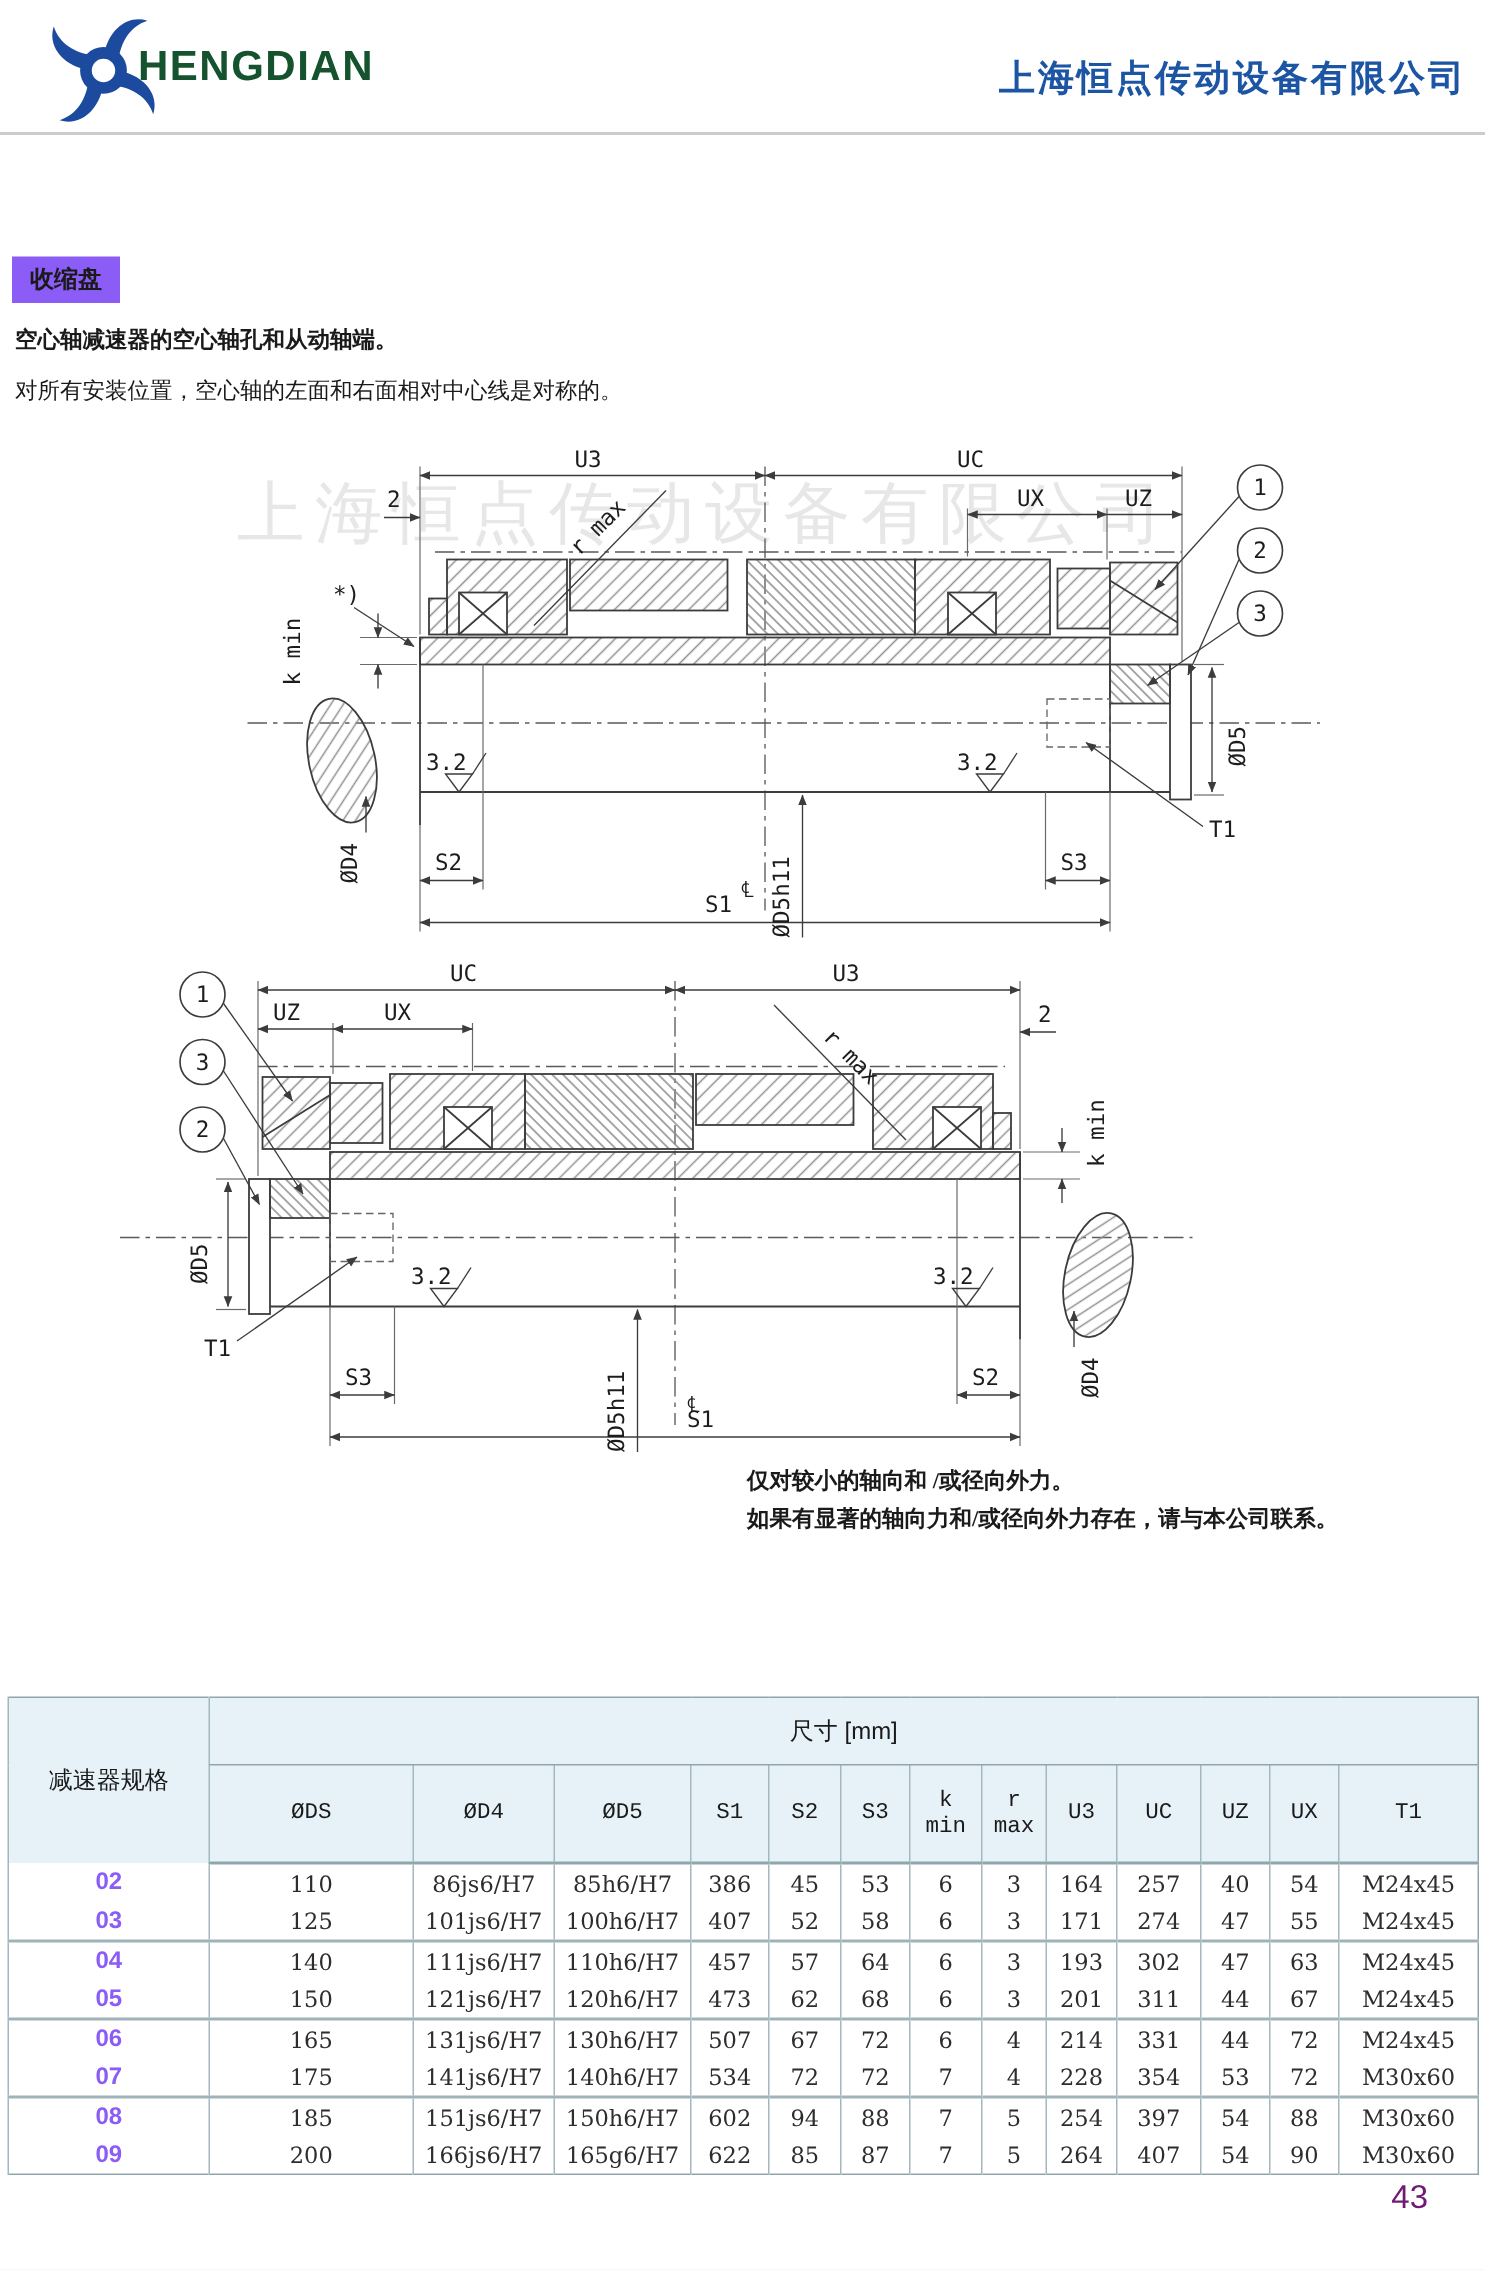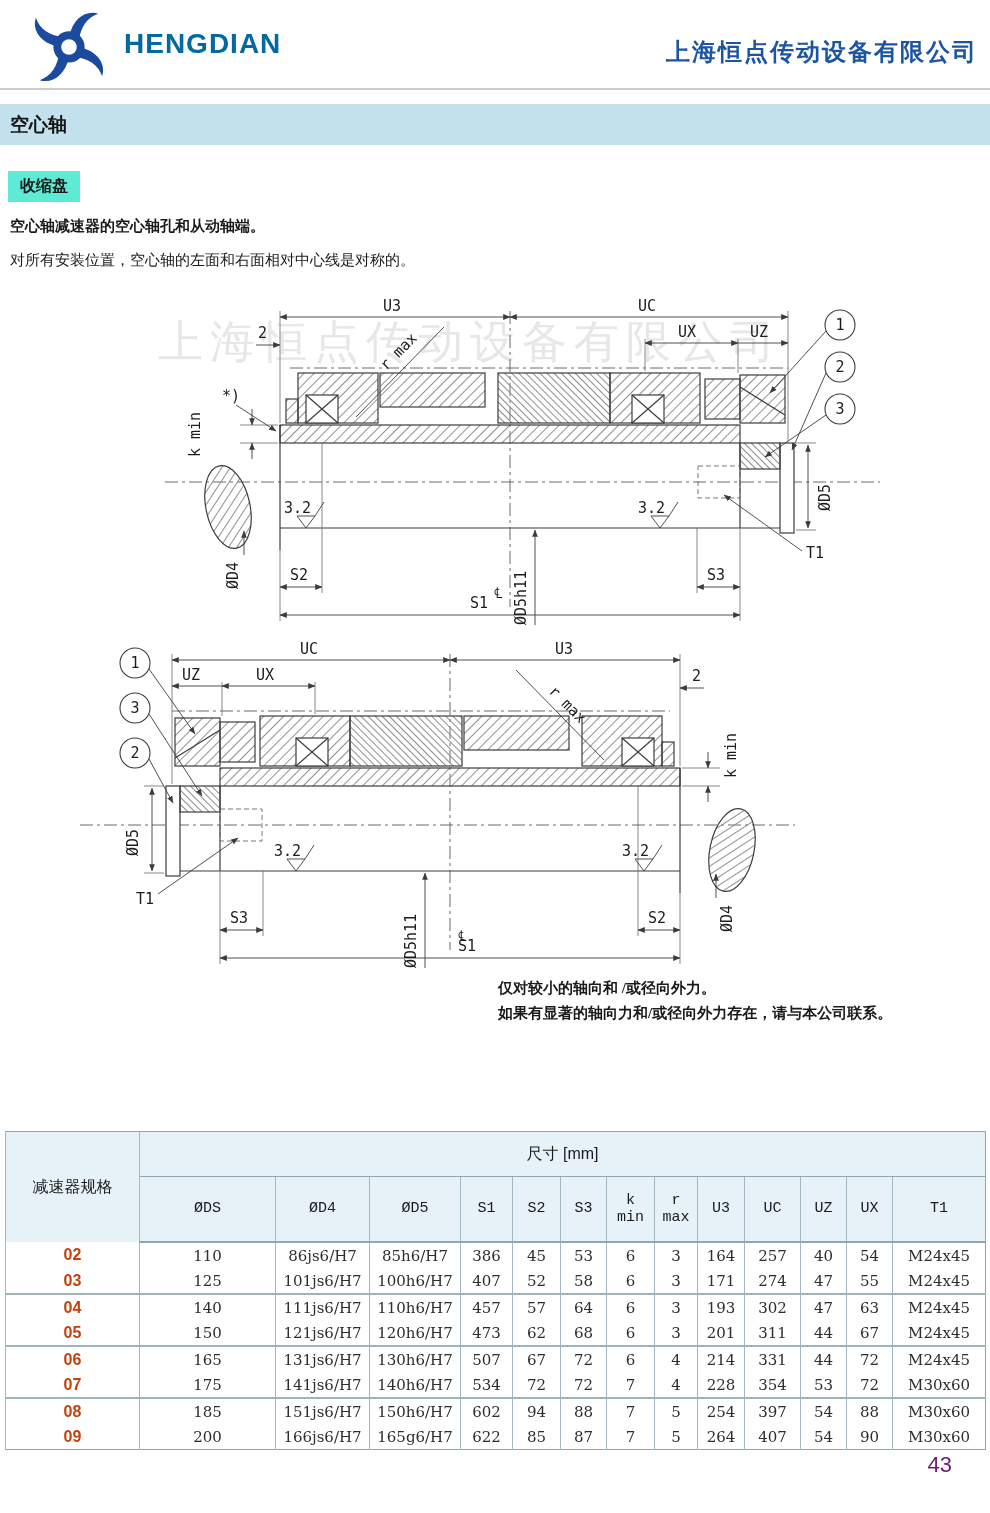--- a/index.html
+++ b/index.html
@@ -1,28 +1,28 @@
 <!DOCTYPE html>
 <html><head>
 <meta charset="utf-8">
 <style>
   html,body{margin:0;padding:0;background:#f2f2f2;}
   .page{position:relative;width:990px;height:1513px;background:#fff;overflow:hidden;
         font-family:"Liberation Sans",sans-serif;color:#1a1a1a;}
   
   .logo{position:absolute;left:30px;top:6px;width:78px;height:80px;}
-  .logo-text{position:absolute;left:124px;top:28px;font-size:28px;font-weight:600;
-             color:#0369a1;letter-spacing:1px;}
+  .logo-text{position:absolute;left:92px;top:28px;font-size:28px;font-weight:600;
+             color:#14532d;letter-spacing:1px;}
   .company{position:absolute;right:12px;top:36px;font-size:24px;font-weight:700;
            color:#1d55a5;font-family:"Liberation Serif",serif;letter-spacing:2px;}
   .divider{position:absolute;left:0;right:0;top:88px;border-top:2px solid #ccc;}
   .banner{position:absolute;left:0;top:104px;width:100%;height:41px;background:#c3e2ee;
           line-height:41px;padding-left:10px;box-sizing:border-box;font-size:19px;
           font-weight:700;color:#151515;}
-  .subsection{position:absolute;left:8px;top:171px;background:#5eead4;padding:5px 12px;
+  .subsection{position:absolute;left:8px;top:171px;background:#8b5cf6;padding:5px 12px;
               font-size:16px;font-weight:700;}
   .intro1{position:absolute;left:10px;top:217px;font-size:15px;font-weight:700;}
   .intro2{position:absolute;left:10px;top:251px;font-size:15px;
           font-family:"Liberation Serif",serif;}
   
   .diag{position:absolute;}
   .diag .wm{font-size:45px;fill:#e7e7e7;letter-spacing:7px;}
   .diag text{font-family:"DejaVu Sans Mono",monospace;font-size:15px;fill:#1c1c1c;}
   .diag .cl{stroke:#5a5a5a;stroke-width:0.9;stroke-dasharray:13 4 3 4;fill:none;}
   .diag .ln{stroke:#3c3c3c;stroke-width:1.2;}
@@ -42,21 +42,21 @@
              table-layout:fixed;background:#fff;border:1.5px solid #8fa6ad;}
   table.spec th{background:#e7f2f8;font-weight:400;}
   table.spec th,table.spec td{border-left:1px solid #a3b8be;text-align:center;
              vertical-align:middle;padding:0;}
   th.model-h{font-size:16px;border-right:1px solid #a3b8be;}
   th.dims-h{font-size:16px;height:44px;border-bottom:1.5px solid #8fa6ad;}
   th.col-h{font-family:Liberation Mono, monospace;font-size:15px;height:64px;
            white-space:pre-line;line-height:1.15;border-bottom:2px solid #8fa6ad;}
   table.spec td{font-family:"DejaVu Serif",serif;font-size:15px;height:25px;color:#2d2d2d;}
   table.spec td.model{font-family:"Liberation Sans",sans-serif;font-weight:700;font-size:16px;
-           color:#c2410c;}
+           color:#8b5cf6;}
   table.spec tr.group-start td{border-top:2.5px solid #9fb3b9;}
   .pagenum{position:absolute;right:38px;top:1452px;font-size:22px;color:#701a75;}
 </style>
 </head>
 <body>
 
 <div class="page">
 
   <svg class="logo" viewBox="0 0 80 80">
     <g transform="translate(40,41)" fill="#1b4a9e">
@@ -67,21 +67,20 @@
         <path transform="rotate(180)" d="M0,-10 C4,-30 18,-38 30,-34 C18,-30 12,-20 10,-6 Z"></path>
         <path transform="rotate(270)" d="M0,-10 C4,-30 18,-38 30,-34 C18,-30 12,-20 10,-6 Z"></path>
       </g>
       <circle r="8" fill="#fff"></circle>
     </g>
   </svg>
   <div class="logo-text">HENGDIAN</div>
   <div class="company">上海恒点传动设备有限公司</div>
   <div class="divider"></div>
 
-  <div class="banner">空心轴</div>
   <div class="subsection">收缩盘</div>
   <div class="intro1">空心轴减速器的空心轴孔和从动轴端。</div>
   <div class="intro2">对所有安装位置，空心轴的左面和右面相对中心线是对称的。</div>
 
   <svg class="diag" style="left:140px;top:295px" width="760" height="345" viewBox="0 0 760 345">
     <defs>
       <marker id="arrA" viewBox="0 0 10 10" refX="9.5" refY="5" markerWidth="8" markerHeight="8" orient="auto-start-reverse">
         <path d="M0,1 L10,5 L0,9 Z" fill="#3c3c3c"></path>
       </marker>
       <pattern id="hA1" width="7" height="7" patternUnits="userSpaceOnUse" patternTransform="rotate(45)">

